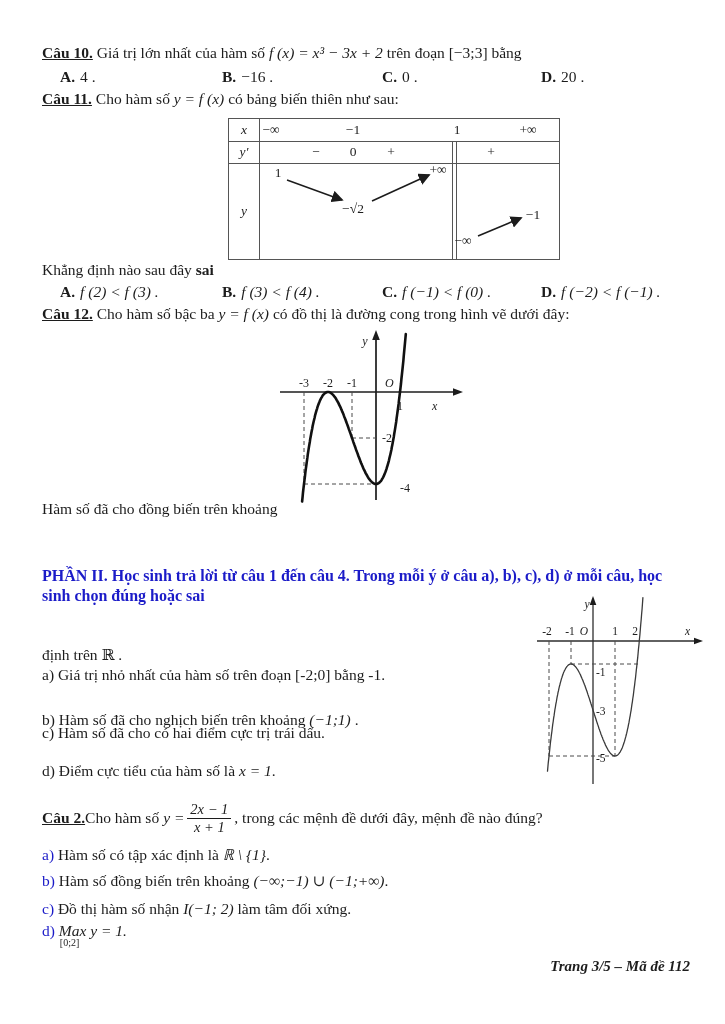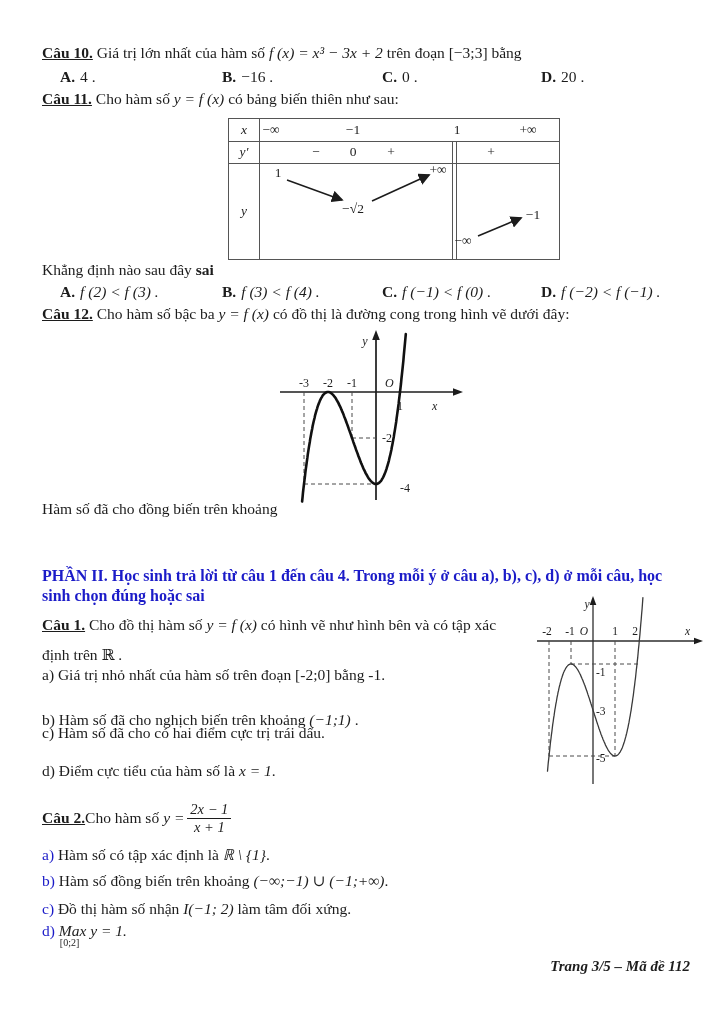--- a/index.html
+++ b/index.html
@@ -124,21 +124,20 @@
     <text x="134" y="82" text-anchor="middle">1</text>
     <text x="166" y="82" class="it">x</text>
     <text x="116" y="114">-2</text>
     <text x="134" y="164">-4</text>
   </svg>
 
   <div class="line" style="left:42px;top:500px;">Hàm số đã cho đồng biến trên khoảng</div>
 
   <div class="part2">PHẦN II. Học sinh trả lời từ câu 1 đến câu 4. Trong mỗi ý ở câu a), b), c), d) ở mỗi câu, học sinh chọn đúng hoặc sai</div>
 
-  <div class="wrapline" style="left:42px;top:616px;width:488px;"><span class="qlabel">Câu 1.</span><span> Cho đồ thị hàm số </span><span class="m">y = f (x)</span><span> có hình vẽ như hình bên và có tập xác</span></div>
   <div class="line" style="left:42px;top:646px;">định trên ℝ .</div>
   <div class="line" style="left:42px;top:666px;"><span>a)</span><span> Giá trị nhỏ nhất của hàm số trên đoạn [-2;0] bằng -1.</span><span class="m"></span><span></span></div>
   <div class="line" style="left:42px;top:695px;margin-top:16px;"><span>b)</span><span> Hàm số đã cho nghịch biến trên khoảng </span><span class="m">(−1;1)</span><span> .</span></div>
   <div class="line" style="left:42px;top:724px;"><span>c)</span><span> Hàm số đã cho có hai điểm cực trị trái dấu.</span><span class="m"></span><span></span></div>
   <div class="line" style="left:42px;top:752px;margin-top:10px;"><span>d)</span><span> Điểm cực tiểu của hàm số là </span><span class="m">x = 1</span><span>.</span></div>
 
   <svg id="gc1" class="abs graph gc1" style="left:533px;top:594px;" width="175" height="192">
     <line x1="4" y1="47" x2="164" y2="47" class="axisc1"></line>
     <polygon points="170,47 161,43.7 161,50.3" class="axfill"></polygon>
     <line x1="60" y1="190" x2="60" y2="9" class="axisc1"></line>
@@ -162,20 +161,21 @@
   </svg>
 
   <div class="fracline">
     <span class="qlabel">Câu 2.</span>
       <span> Cho hàm số </span>
       <span class="m" style="margin-left:4px;">y =</span>
       <span class="frac">
         <span class="num">2x − 1</span>
         <span class="den">x + 1</span>
       </span>
+      <span>, trong các mệnh đề dưới đây, mệnh đề nào đúng?</span>
   </div>
   <div class="line" style="left:42px;top:843px;"><span class="blue">a)</span><span> Hàm số có tập xác định là </span><span class="m">ℝ \ {1}</span><span>.</span></div>
   <div class="line" style="left:42px;top:872px;"><span class="blue">b)</span><span> Hàm số đồng biến trên khoảng </span><span class="m">(−∞;−1) ∪ (−1;+∞)</span><span>.</span></div>
   <div class="line" style="left:42px;top:900px;"><span class="blue">c)</span><span> Đồ thị hàm số nhận </span><span class="m">I(−1; 2)</span><span> làm tâm đối xứng.</span></div>
   <div class="line" style="left:42px;top:922px;"><span class="blue">d)</span>&nbsp;<span class="maxstack"><span>Max</span><span class="sub">[0;2]</span></span><span class="m"> y = 1.</span></div>
 
   <div class="footer">Trang 3/5 – Mã đề 112</div>
 
 </div>
 

